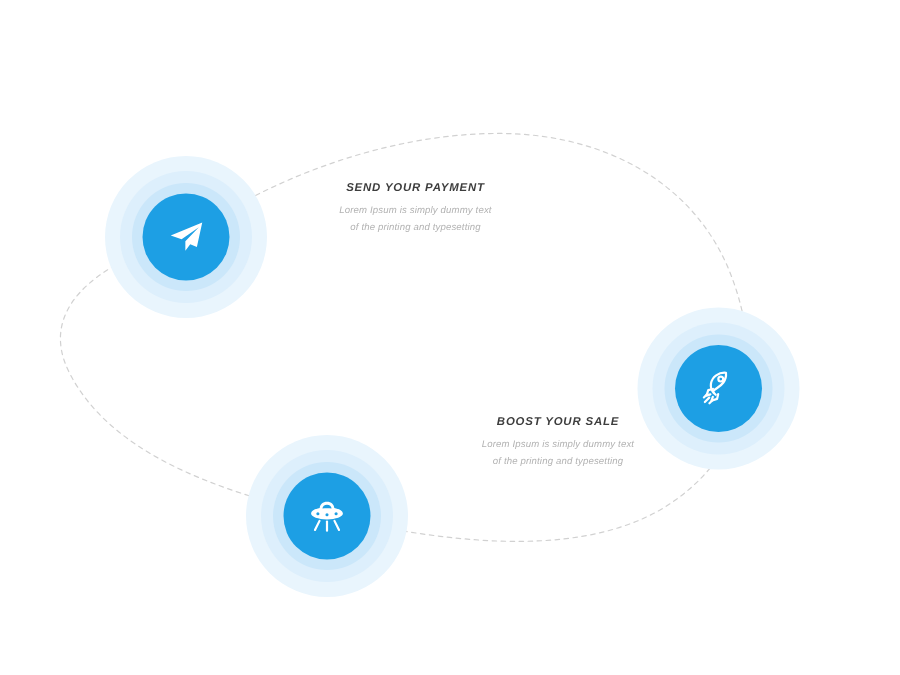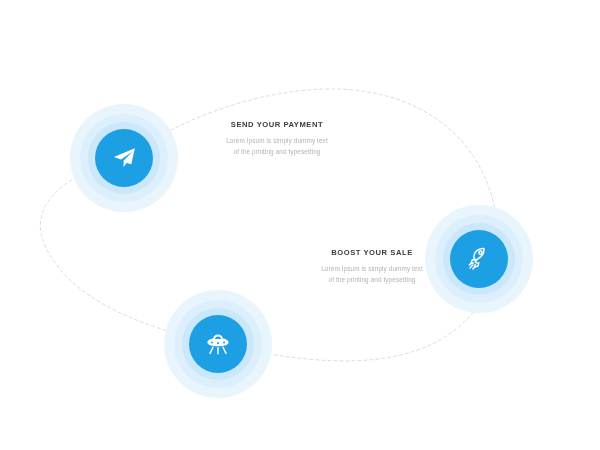--- a/index.html
+++ b/index.html
@@ -70,20 +70,21 @@
     justify-content: center;
   }
   .core svg { display: block; }
 
   
   .block {
     position: absolute;
     text-align: center;
     width: 180px;
     margin-left: -90px;
+    font-style: italic;
   }
   .block .title {
     font-size: 7.6px;
     font-weight: bold;
     color: #3d3d3d;
     letter-spacing: 0.55px;
     margin: 0 0 6px 0;
     white-space: nowrap;
   }
   .block .desc {
@@ -168,19 +169,19 @@
     </div>
   </div>
 
   <div class="block" style="left:277px; top:120px;">
     <p class="title">SEND YOUR PAYMENT</p>
     <p class="desc">Lorem Ipsum is simply dummy text</p>
     <p class="desc">of the printing and typesetting</p>
   </div>
 
 
-  <div class="block" style="left:372px; top:248px;">
+  <div class="block" style="left:372px; top:276px;">
     <p class="title">BOOST YOUR SALE</p>
     <p class="desc">Lorem Ipsum is simply dummy text</p>
     <p class="desc">of the printing and typesetting</p>
   </div>
 
 </div>
 
 </body></html>

